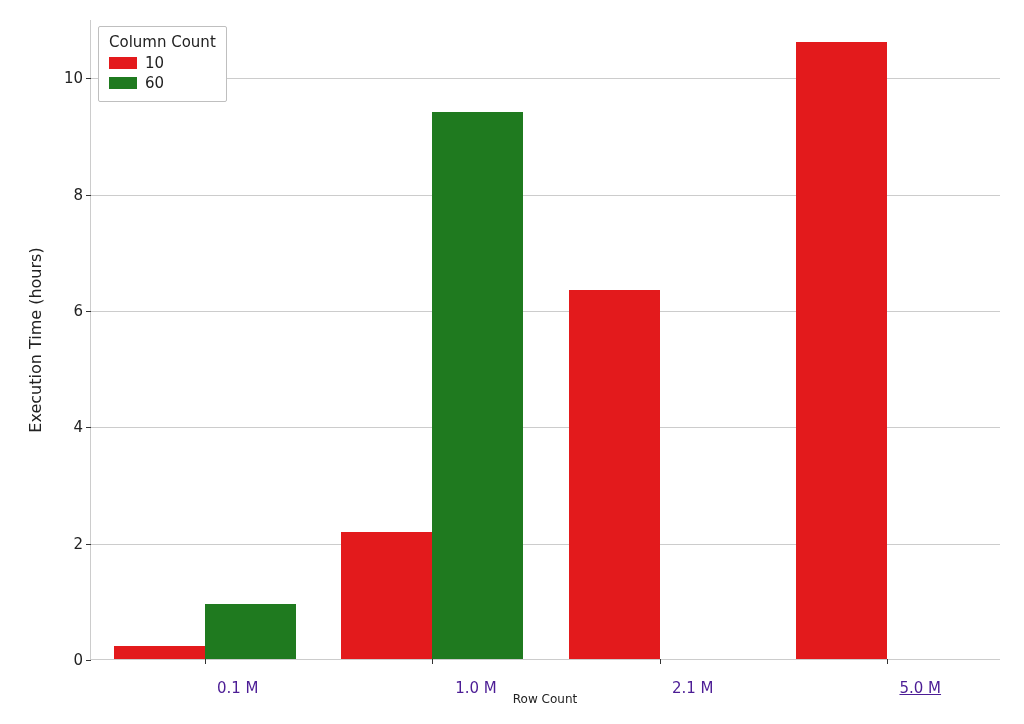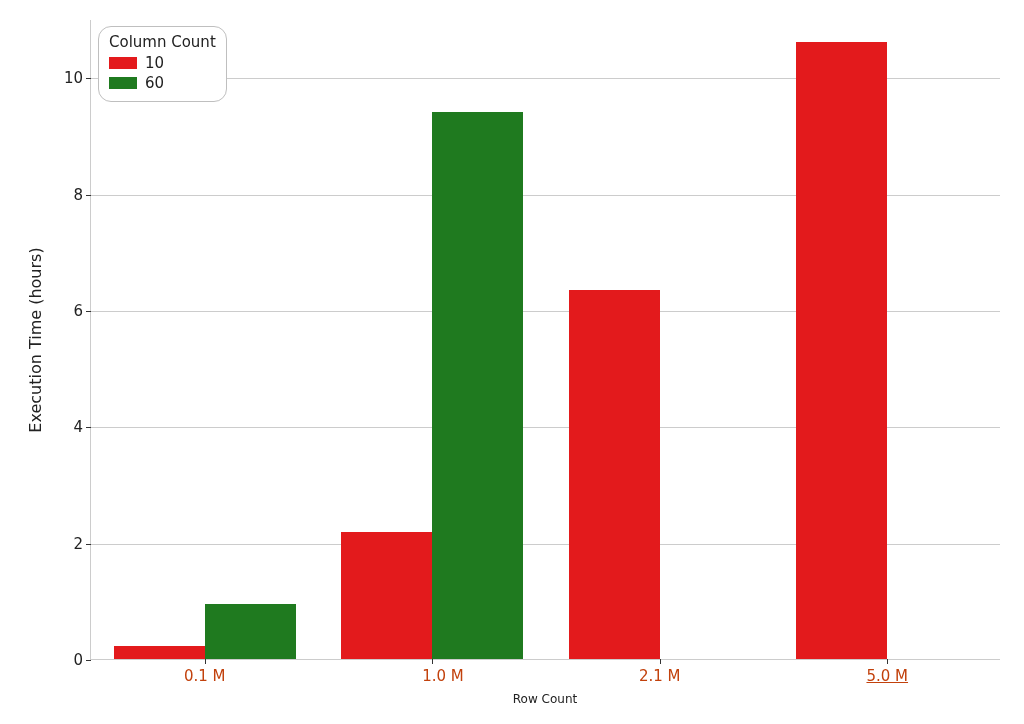--- a/index.html
+++ b/index.html
@@ -48,24 +48,25 @@
     position: absolute;
     left: -5px;
     width: 5px;
     height: 1px;
     background: #333;
   }
   .x-tick-label {
     position: absolute;
     top: 100%;
     transform: translateX(-50%);
-    padding-top: 8px;
+    padding-top: 20px;
     font-size: 15px;
-    color: #c2410c;
+    color: #4c1d95;
     white-space: nowrap;
+    margin-left: 33px;
   }
   .x-tick-mark {
     position: absolute;
     bottom: -5px;
     width: 1px;
     height: 5px;
     background: #333;
   }
   .y-axis-label {
     position: absolute;
@@ -79,21 +80,21 @@
     position: absolute;
     transform: translateX(-50%);
     font-size: 12px;
     color: #222;
     white-space: nowrap;
   }
   .legend {
     position: absolute;
     background: #ffffff;
     border: 1px solid #bfbfbf;
-    border-radius: 13px;
+    border-radius: 2px;
     padding: 6px 10px 8px 10px;
     font-size: 15px;
     color: #222;
   }
   .legend-title {
     font-size: 15px;
     margin-bottom: 2px;
   }
   .legend-row {
     display: flex;

